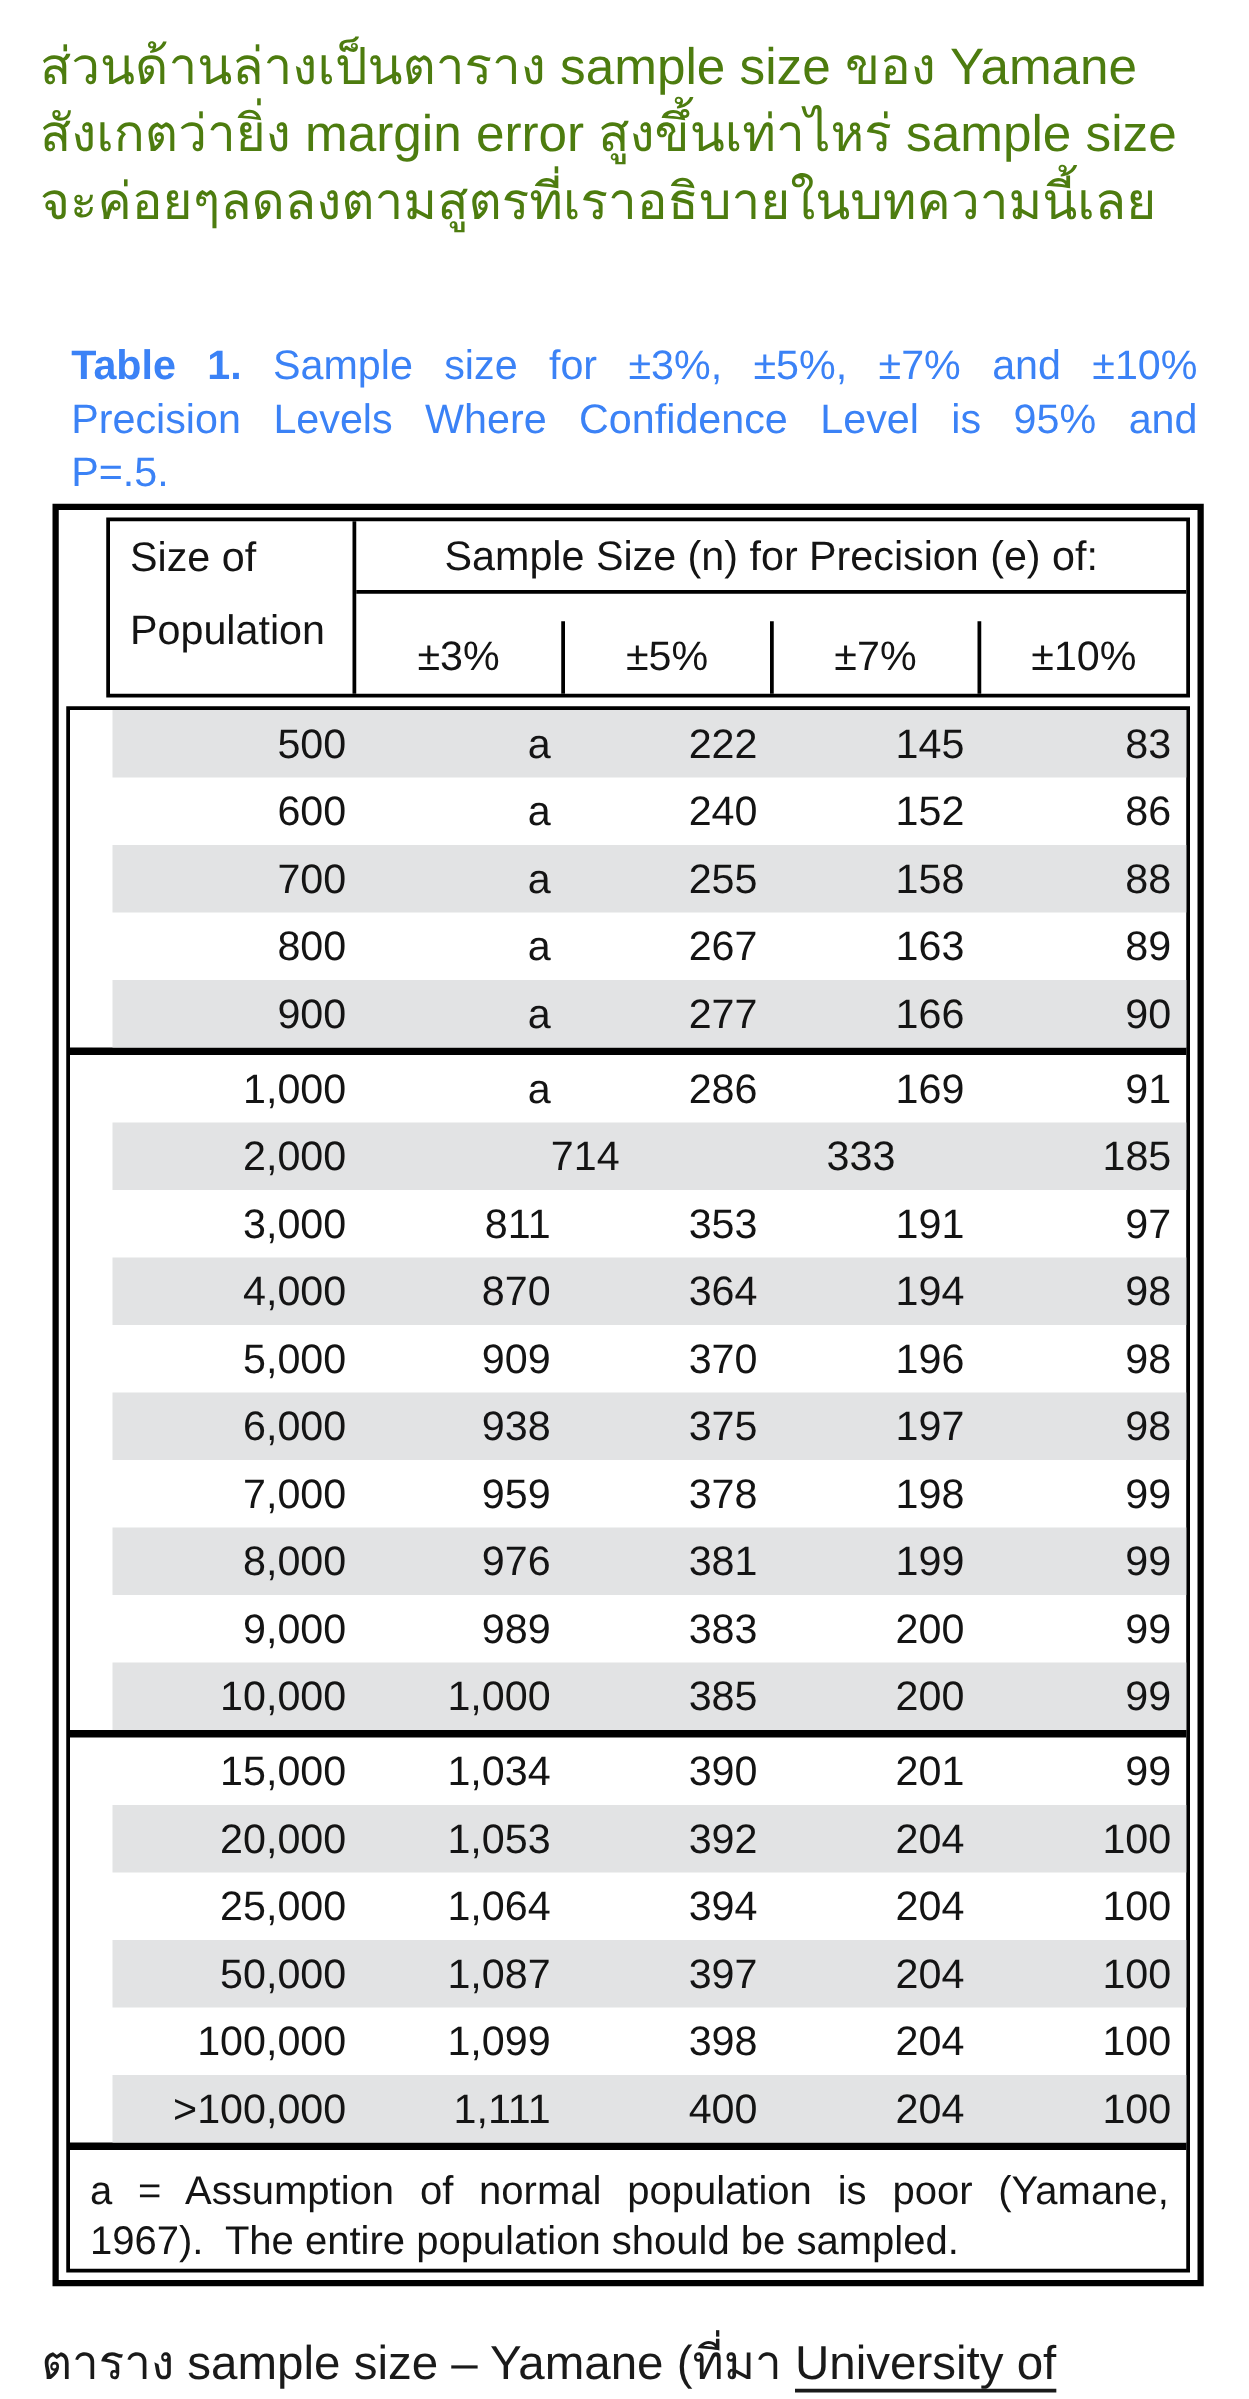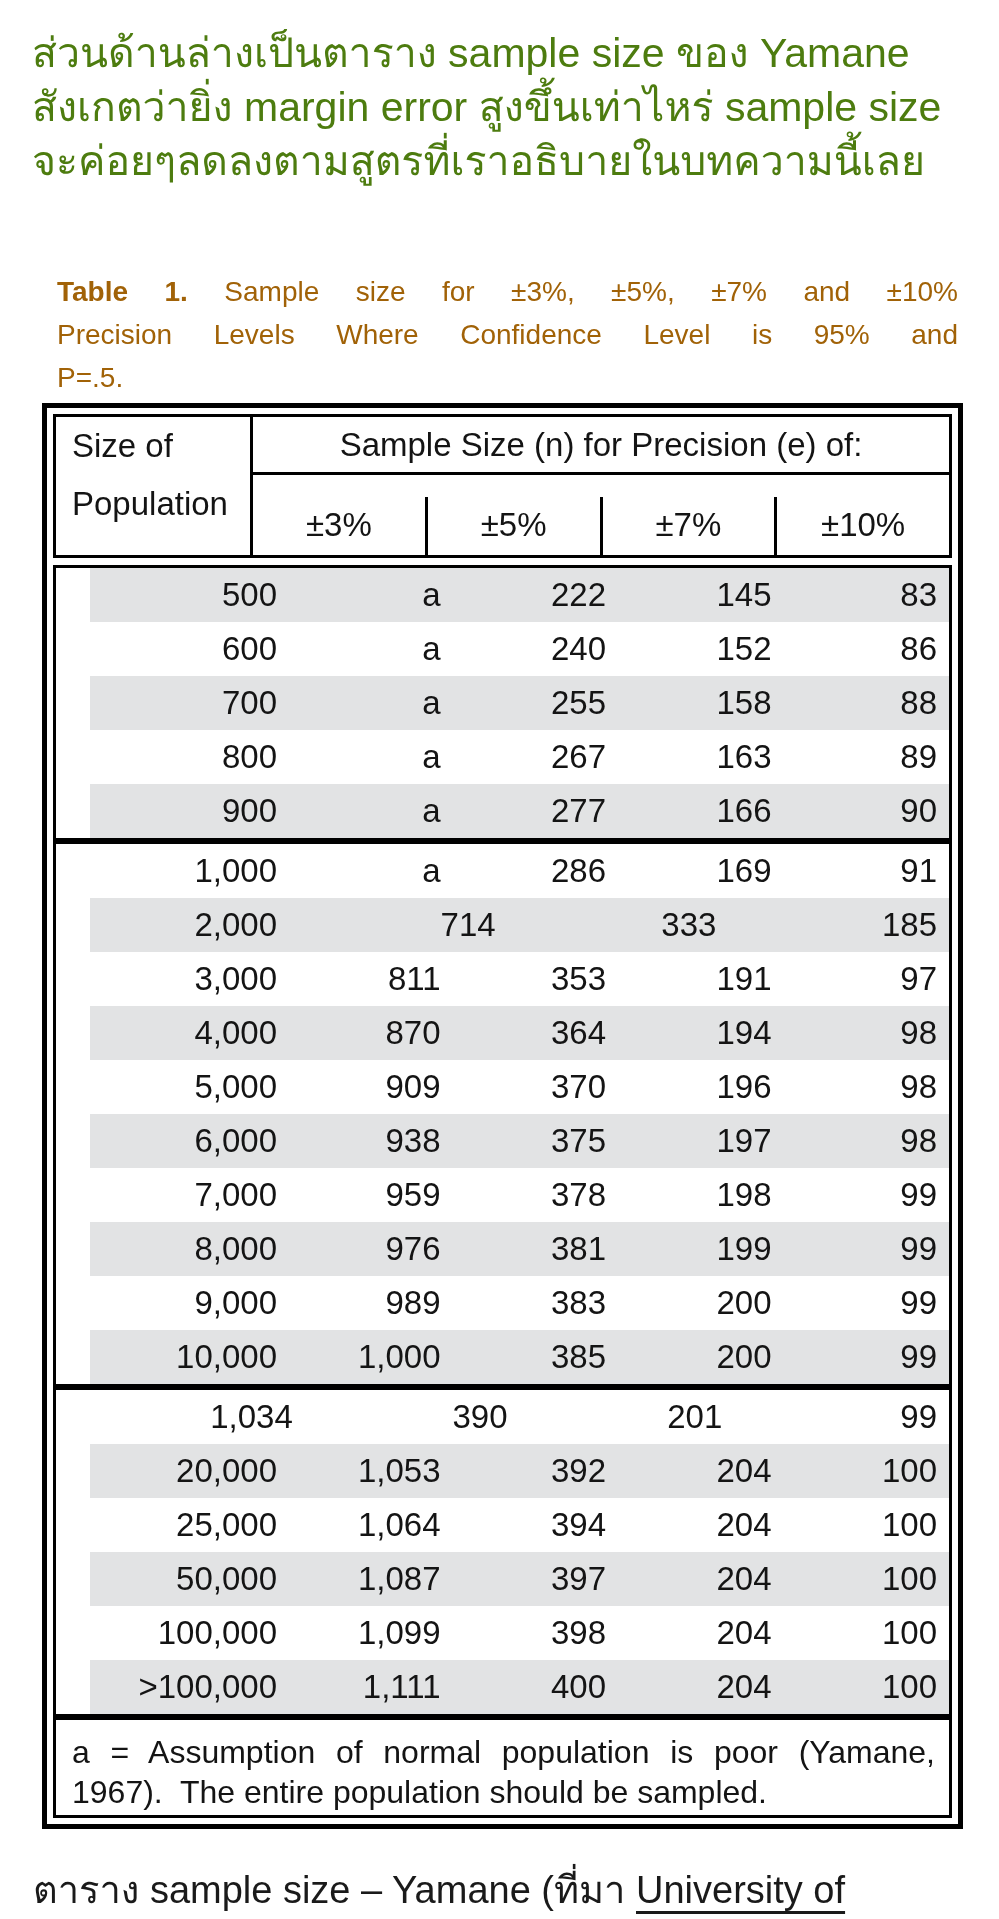--- a/index.html
+++ b/index.html
@@ -5,31 +5,31 @@
   * { margin: 0; padding: 0; box-sizing: border-box; }
   html, body { background: #ffffff; }
   body {
     width: 999px; height: 1919px; overflow: hidden;
     font-family: "Liberation Sans", "DejaVu Sans", sans-serif;
     color: var(--ink, #141414);
   }
   .intro { margin: 26px 30px 0 32px; font-size: 41px; line-height: 54px; color: #4d7c0f; }
   .intro-line { display: block; white-space: nowrap; }
 
-  .table-title { margin: 82px 0 0 57px; width: 901px; font-size: 28px; line-height: 43px; color: #a16207; }
+  .table-title { margin: 82px 0 0 57px; width: 901px; font-size: 33px; line-height: 43px; color: #3b82f6; }
   .title-line { display: block; }
   .justify-last { text-align: justify; text-align-last: justify; }
   .bold { font-weight: 700; }
 
   .yamane-table {
     margin: 4px 0 0 42px; width: 921px;
     border: 5px solid var(--border, #000);
     padding: 6px; background: #fff; font-size: 33px;
   }
-  .header-box { display: flex; border: 3px solid var(--border, #000); }
+  .header-box { display: flex; border: 3px solid var(--border, #000); margin-left: 32px; }
   .corner-cell { width: 197px; border-right: 3px solid var(--border, #000); padding-left: 16px; line-height: 58px; }
   .header-right { flex: 1; display: flex; flex-direction: column; gap: 22px; }
   .span-header { height: 58px; line-height: 56px; text-align: center; border-bottom: 3px solid var(--border, #000); }
   .pct-row { display: flex; height: 58px; line-height: 56px; }
   .pct-cell { flex: 1; text-align: center; border-left: 3px solid var(--border, #000); }
   .pct-cell:first-child { border-left: none; }
 
   .body-box { border: 3px solid var(--border, #000); margin-top: 7px; }
   .t-group { border-bottom: 6px solid var(--border, #000); padding-left: 34px; }
   .t-row { display: flex; height: 54px; line-height: 54px; }
@@ -183,20 +183,21 @@
             <div class="t-row shaded">
               <div class="cell col-pop">10,000</div>
               <div class="cell col-pct">1,000</div>
               <div class="cell col-pct">385</div>
               <div class="cell col-pct">200</div>
               <div class="cell col-pct">99</div>
             </div>
           </div>
           <div class="t-group">
             <div class="t-row">
+              <div class="cell col-pop">15,000</div>
               <div class="cell col-pct">1,034</div>
               <div class="cell col-pct">390</div>
               <div class="cell col-pct">201</div>
               <div class="cell col-pct">99</div>
             </div>
             <div class="t-row shaded">
               <div class="cell col-pop">20,000</div>
               <div class="cell col-pct">1,053</div>
               <div class="cell col-pct">392</div>
               <div class="cell col-pct">204</div>

